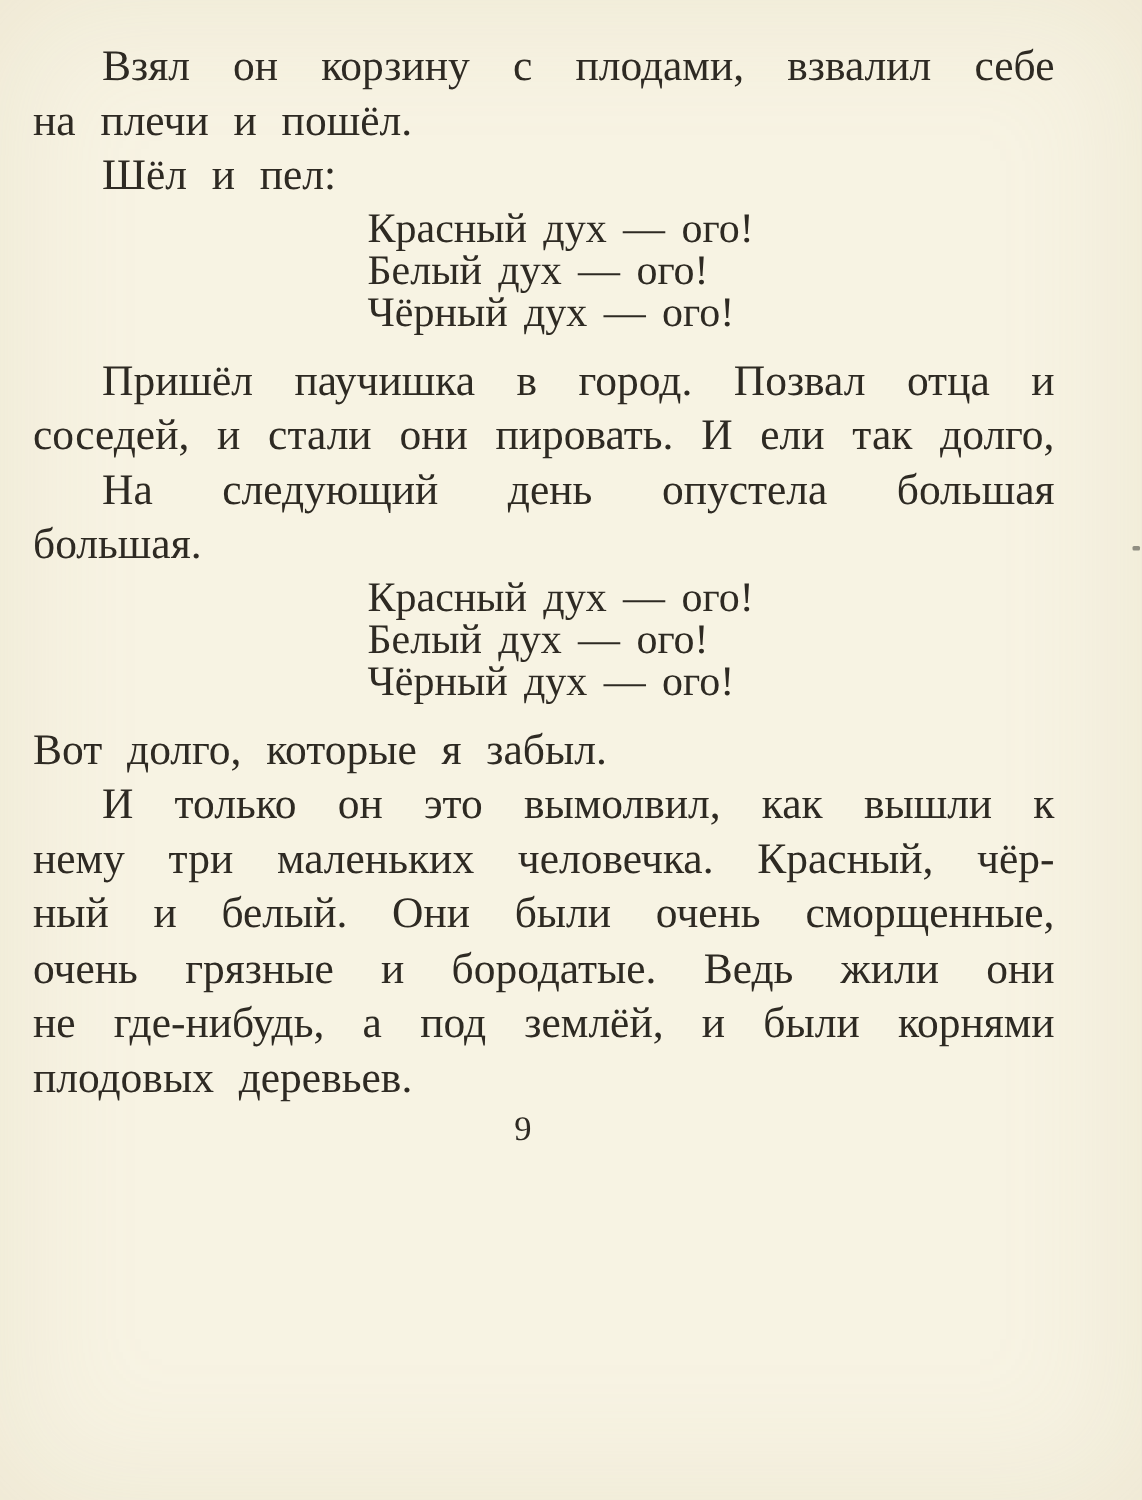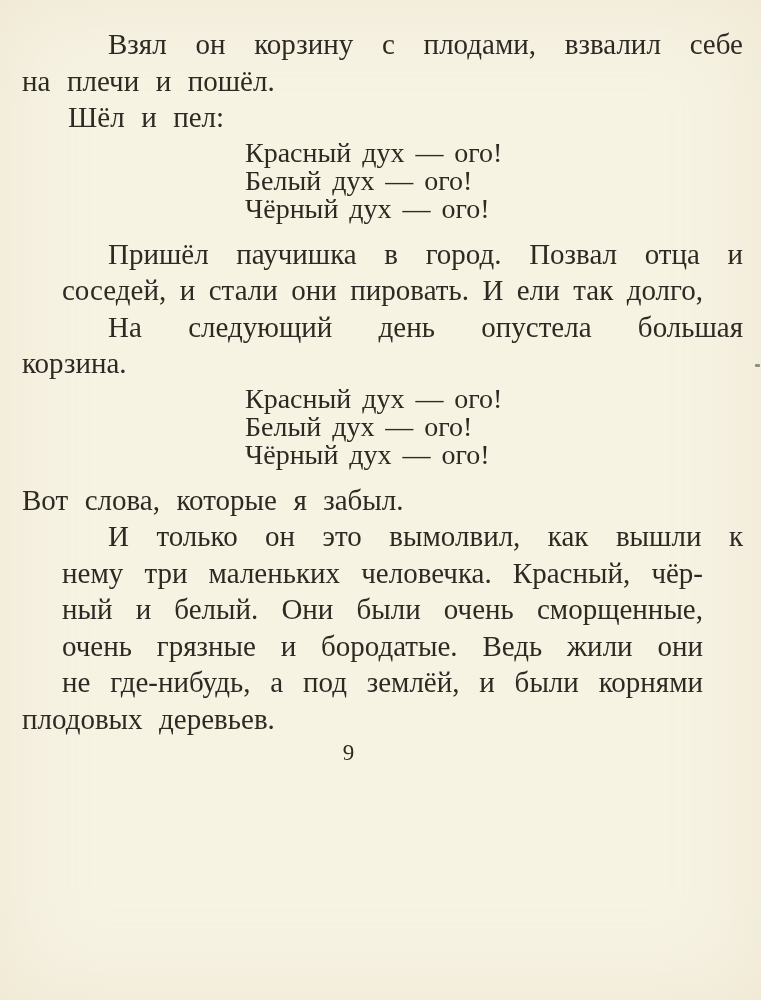--- a/index.html
+++ b/index.html
@@ -24,21 +24,20 @@
     line-height:36.5px;
   }
   .para{margin:0;}
   .line{white-space:nowrap;}
   
   .line.jl{
     white-space:normal;
     text-align:justify;
     text-align-last:justify;
     word-spacing:0.10em;
-    margin-left:40px;
   }
   
   .line.ll{
     text-align:left;
     word-spacing:0.32em;
   }
   .para.indent .line:first-child{padding-left:46px;}
   .para.indent .line.jl:first-child{width:635px;}
   .verse{
     margin:3px 0 13px 223px;
@@ -75,29 +74,29 @@
         <div class="vline">Красный дух — ого!</div>
         <div class="vline">Белый дух — ого!</div>
         <div class="vline">Чёрный дух — ого!</div>
       </div>
       <div class="para indent">
         <div class="line jl">Пришёл паучишка в город. Позвал отца и</div>
         <div class="line jl">соседей, и стали они пировать. И ели так долго,</div>
       </div>
       <div class="para indent">
         <div class="line jl">На следующий день опустела большая</div>
-        <div class="line ll">корзина.</div>
+        <div class="line ll">большая.</div>
       </div>
       <div class="verse">
         <div class="vline">Красный дух — ого!</div>
         <div class="vline">Белый дух — ого!</div>
         <div class="vline">Чёрный дух — ого!</div>
       </div>
       <div class="para">
-        <div class="line ll">Вот слова, которые я забыл.</div>
+        <div class="line ll">Вот долго, которые я забыл.</div>
       </div>
       <div class="para indent">
         <div class="line jl">И только он это вымолвил, как вышли к</div>
         <div class="line jl">нему три маленьких человечка. Красный, чёр-</div>
         <div class="line jl">ный и белый. Они были очень сморщенные,</div>
         <div class="line jl">очень грязные и бородатые. Ведь жили они</div>
         <div class="line jl">не где-нибудь, а под землёй, и были корнями</div>
         <div class="line ll">плодовых деревьев.</div>
       </div>
       <div class="page-number">9</div>

